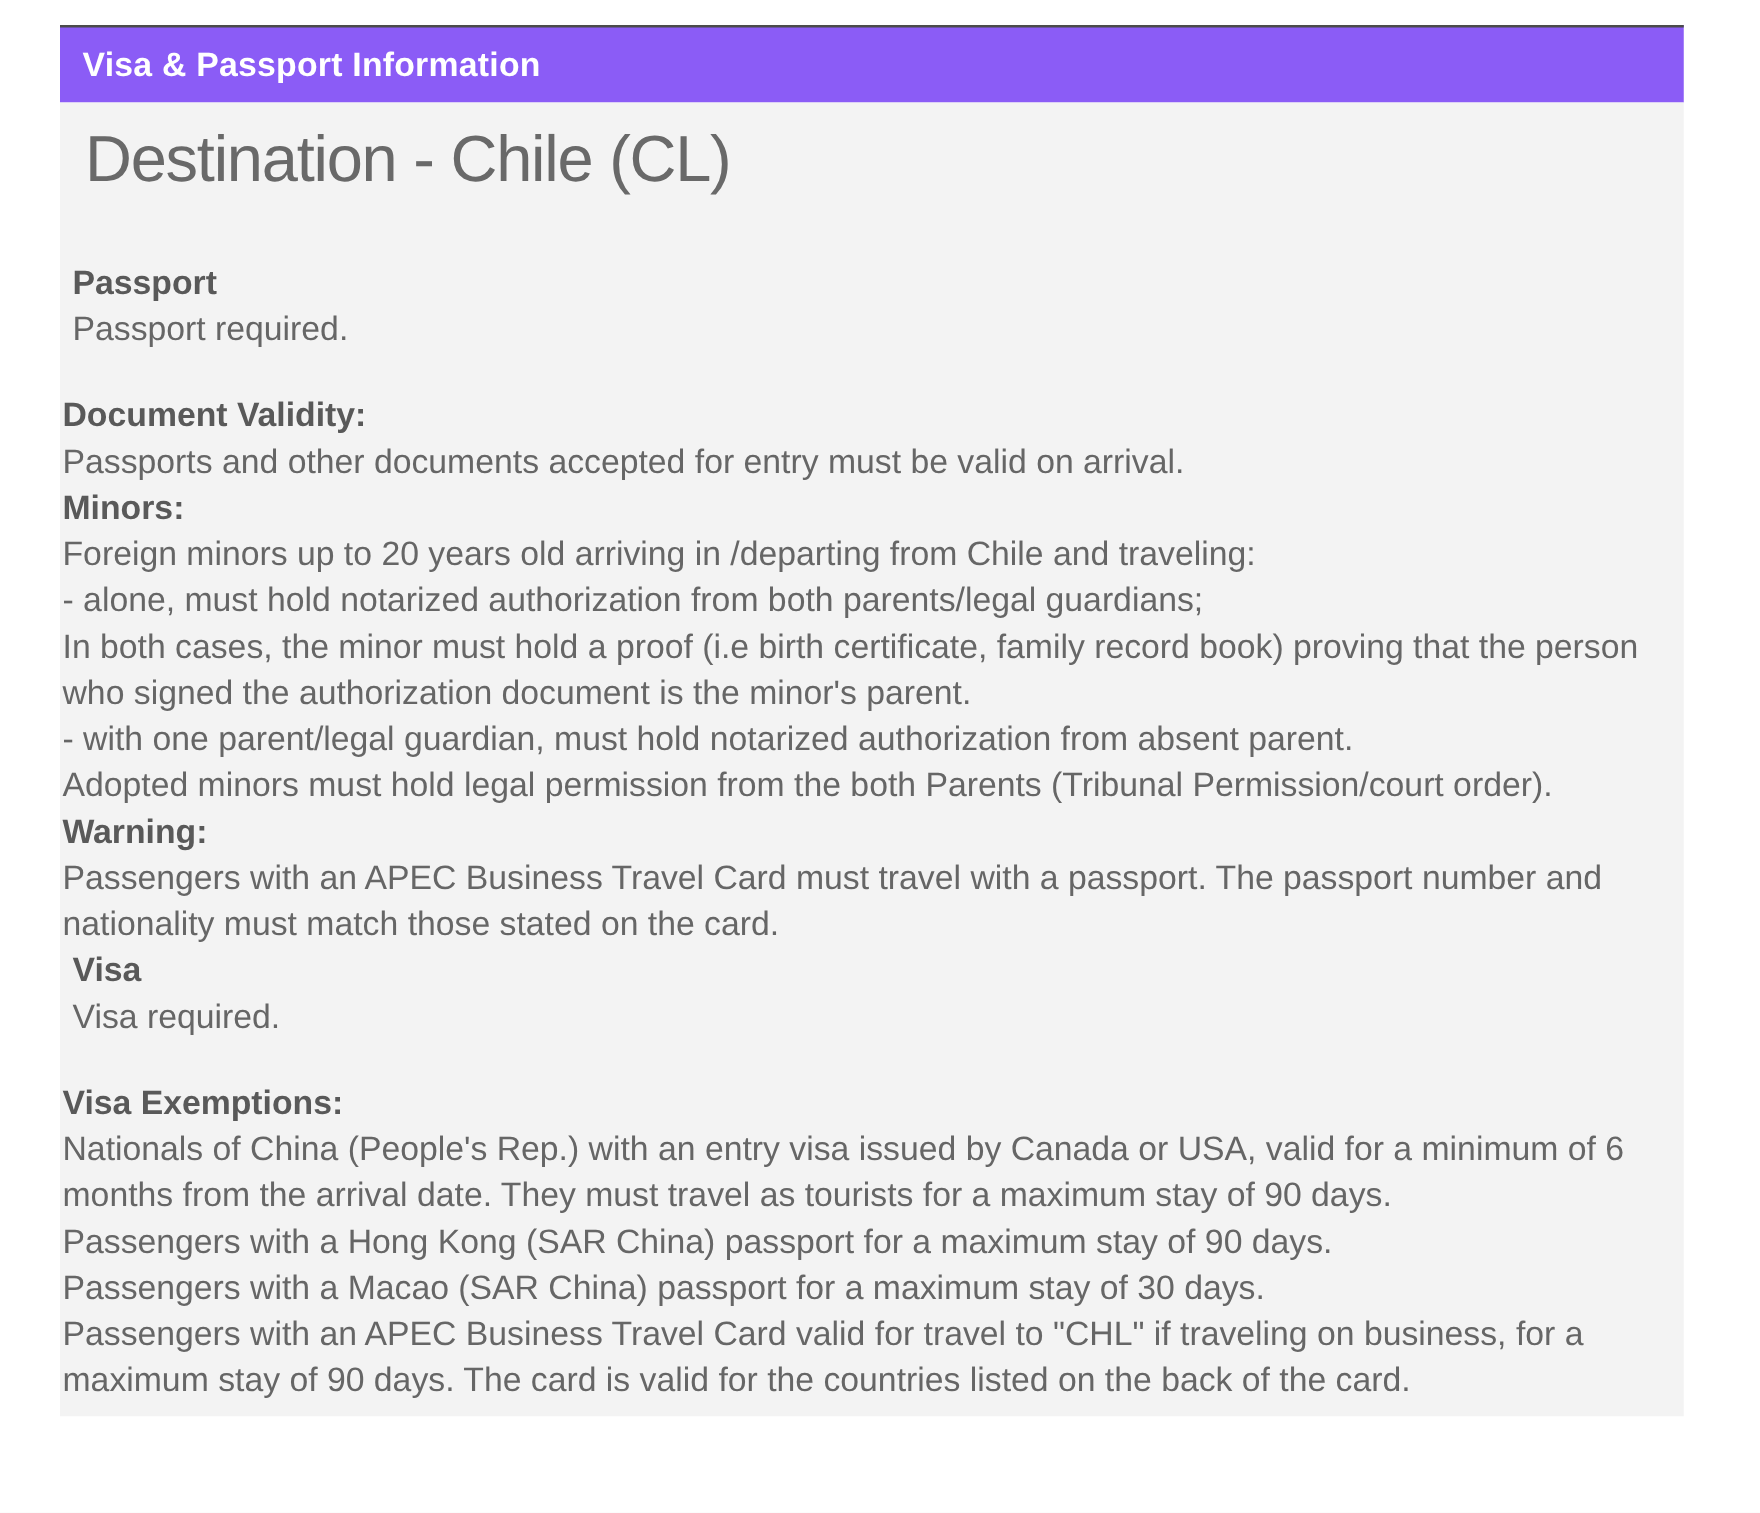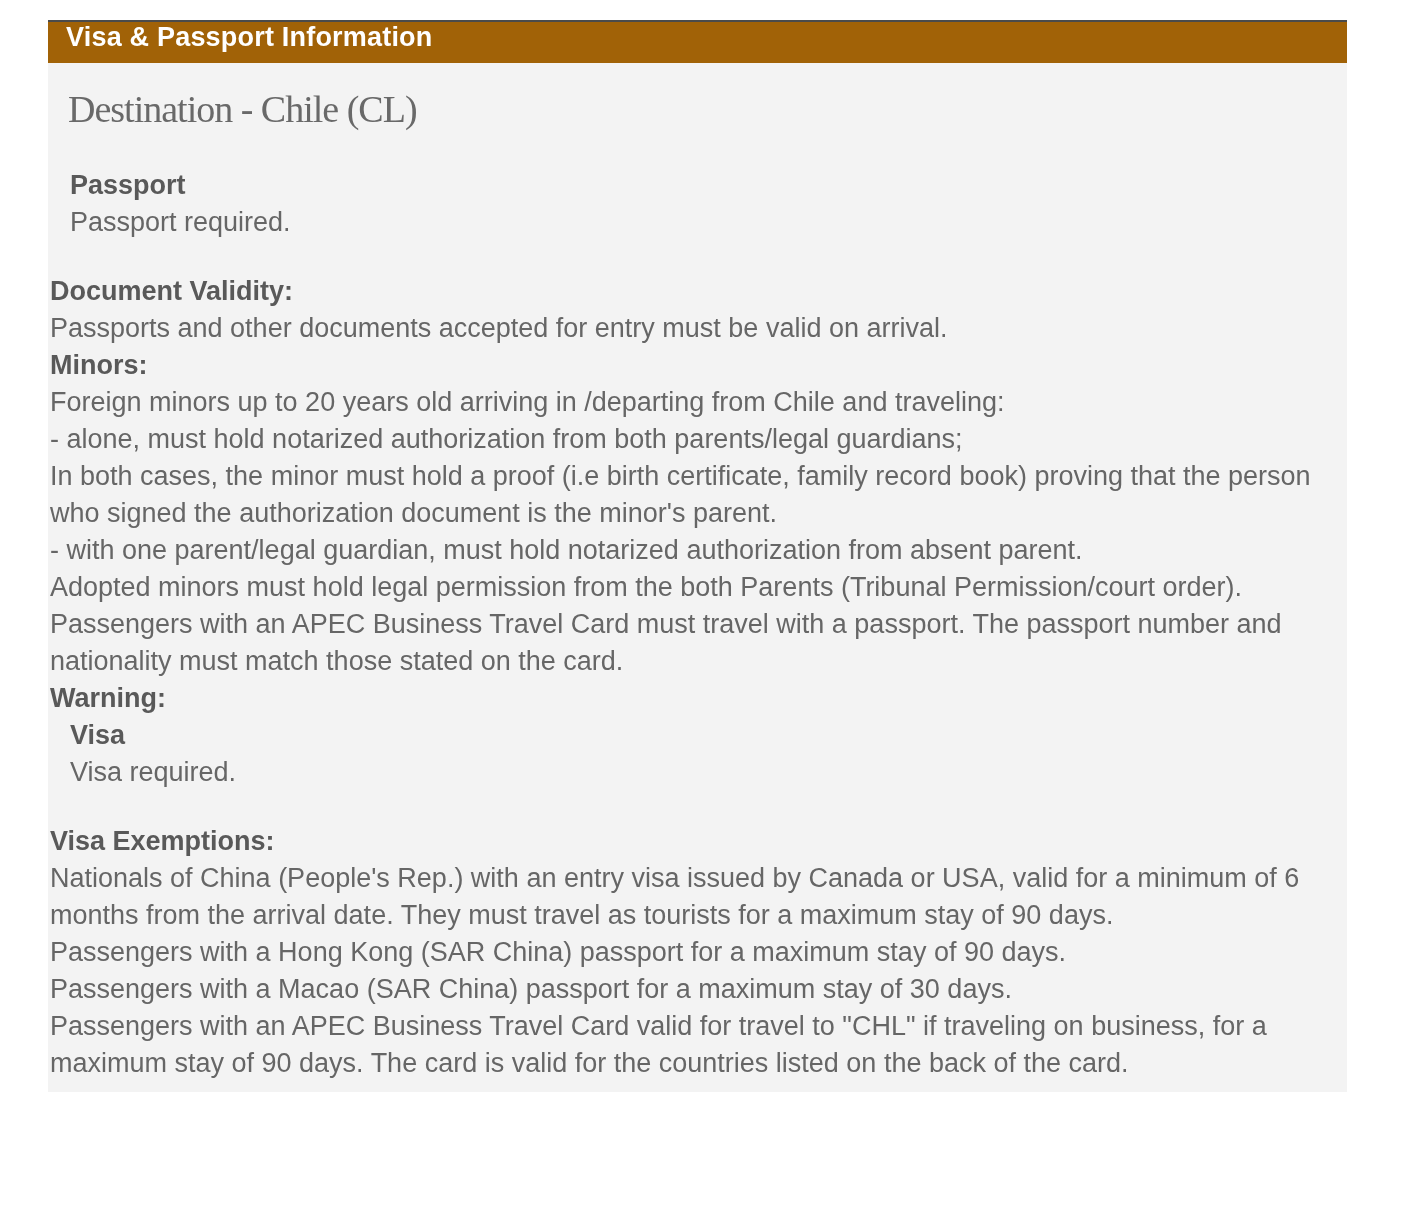--- a/index.html
+++ b/index.html
@@ -12,59 +12,58 @@
     overflow: hidden;
   }
   .frame {
     position: absolute;
     left: 48px;
     top: 20px;
     width: 1299px;
   }
   .titlebar {
     box-sizing: border-box;
-    height: 43px;
-    background: #a16207;
+    height: 62px;
+    background: #8b5cf6;
     border-top: 2px solid #4b4b4b;
     display: flex;
-    align-items: flex-start;
+    align-items: center;
     padding-left: 18px;
   }
   .titlebar-text {
     color: #ffffff;
     font-size: 27px;
     font-weight: bold;
     letter-spacing: 0.2px;
   }
   .content {
     box-sizing: border-box;
     background: #f3f3f3;
     padding: 18px 0 10px 2px;
     color: #666666;
     font-size: 27px;
     line-height: 37px;
   }
   .page-title {
-    font-size: 38px;
+    font-size: 52px;
     line-height: 56px;
     font-weight: 400;
     color: #696969;
     letter-spacing: -1px;
-    margin: 0 0 30px 18px;
-    font-family: Liberation Serif, serif;
+    margin: 0 0 52px 18px;
   }
   .line {
     min-height: 37px;
   }
   .bold {
     font-weight: bold;
     color: #595959;
   }
   .indent-block {
-    margin-left: 20px;
+    margin-left: 8px;
   }
   .gap {
     height: 32px;
   }
 </style>
 </head>
 <body>
 
 <div class="frame">
 
@@ -92,22 +91,22 @@
     <div>
       <div class="line bold">Minors:</div>
       <div class="line">Foreign minors up to 20 years old arriving in /departing from Chile and traveling:</div>
       <div class="line">- alone, must hold notarized authorization from both parents/legal guardians;</div>
       <div class="line">In both cases, the minor must hold a proof (i.e birth certificate, family record book) proving that the person who signed the authorization document is the minor's parent.</div>
       <div class="line">- with one parent/legal guardian, must hold notarized authorization from absent parent.</div>
       <div class="line">Adopted minors must hold legal permission from the both Parents (Tribunal Permission/court order).</div>
     </div>
 
     <div>
+      <div class="line bold">Warning:</div>
       <div class="line">Passengers with an APEC Business Travel Card must travel with a passport. The passport number and nationality must match those stated on the card.</div>
-      <div class="line bold">Warning:</div>
     </div>
 
     <div class="indent-block">
       <div class="line bold">Visa</div>
       <div class="line">Visa required.</div>
     </div>
 
     <div class="gap"></div>
 
     <div>

